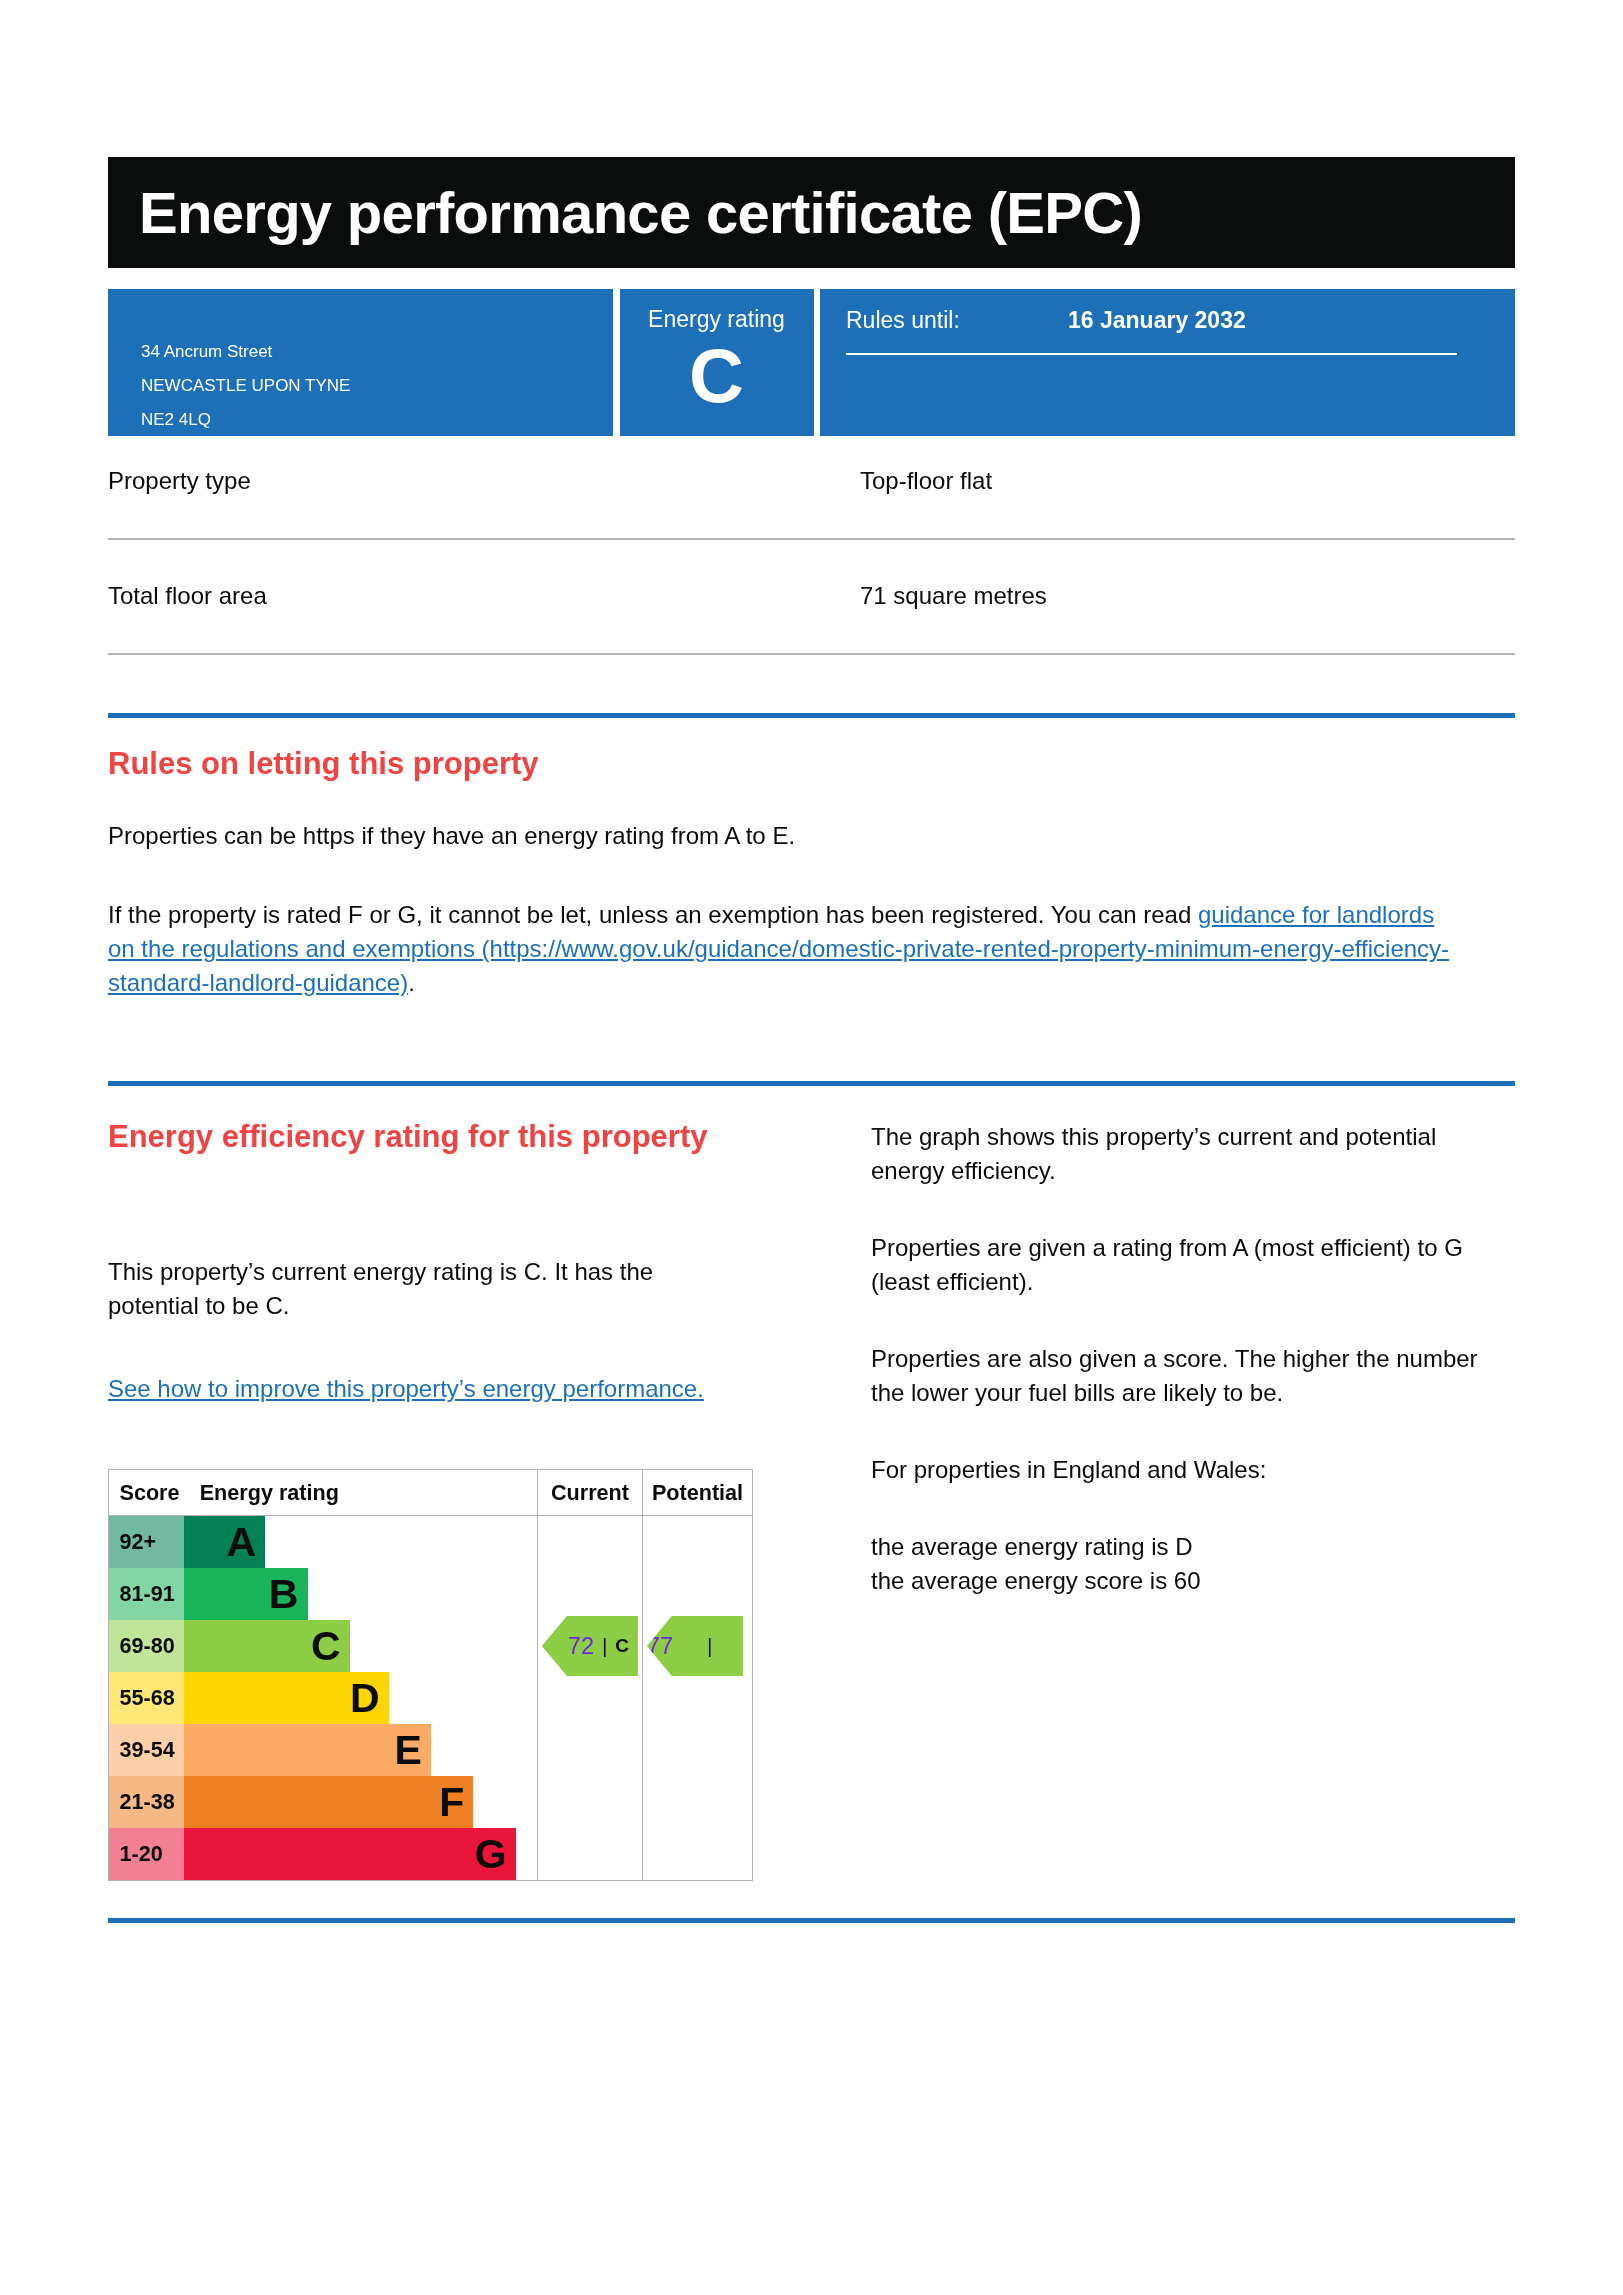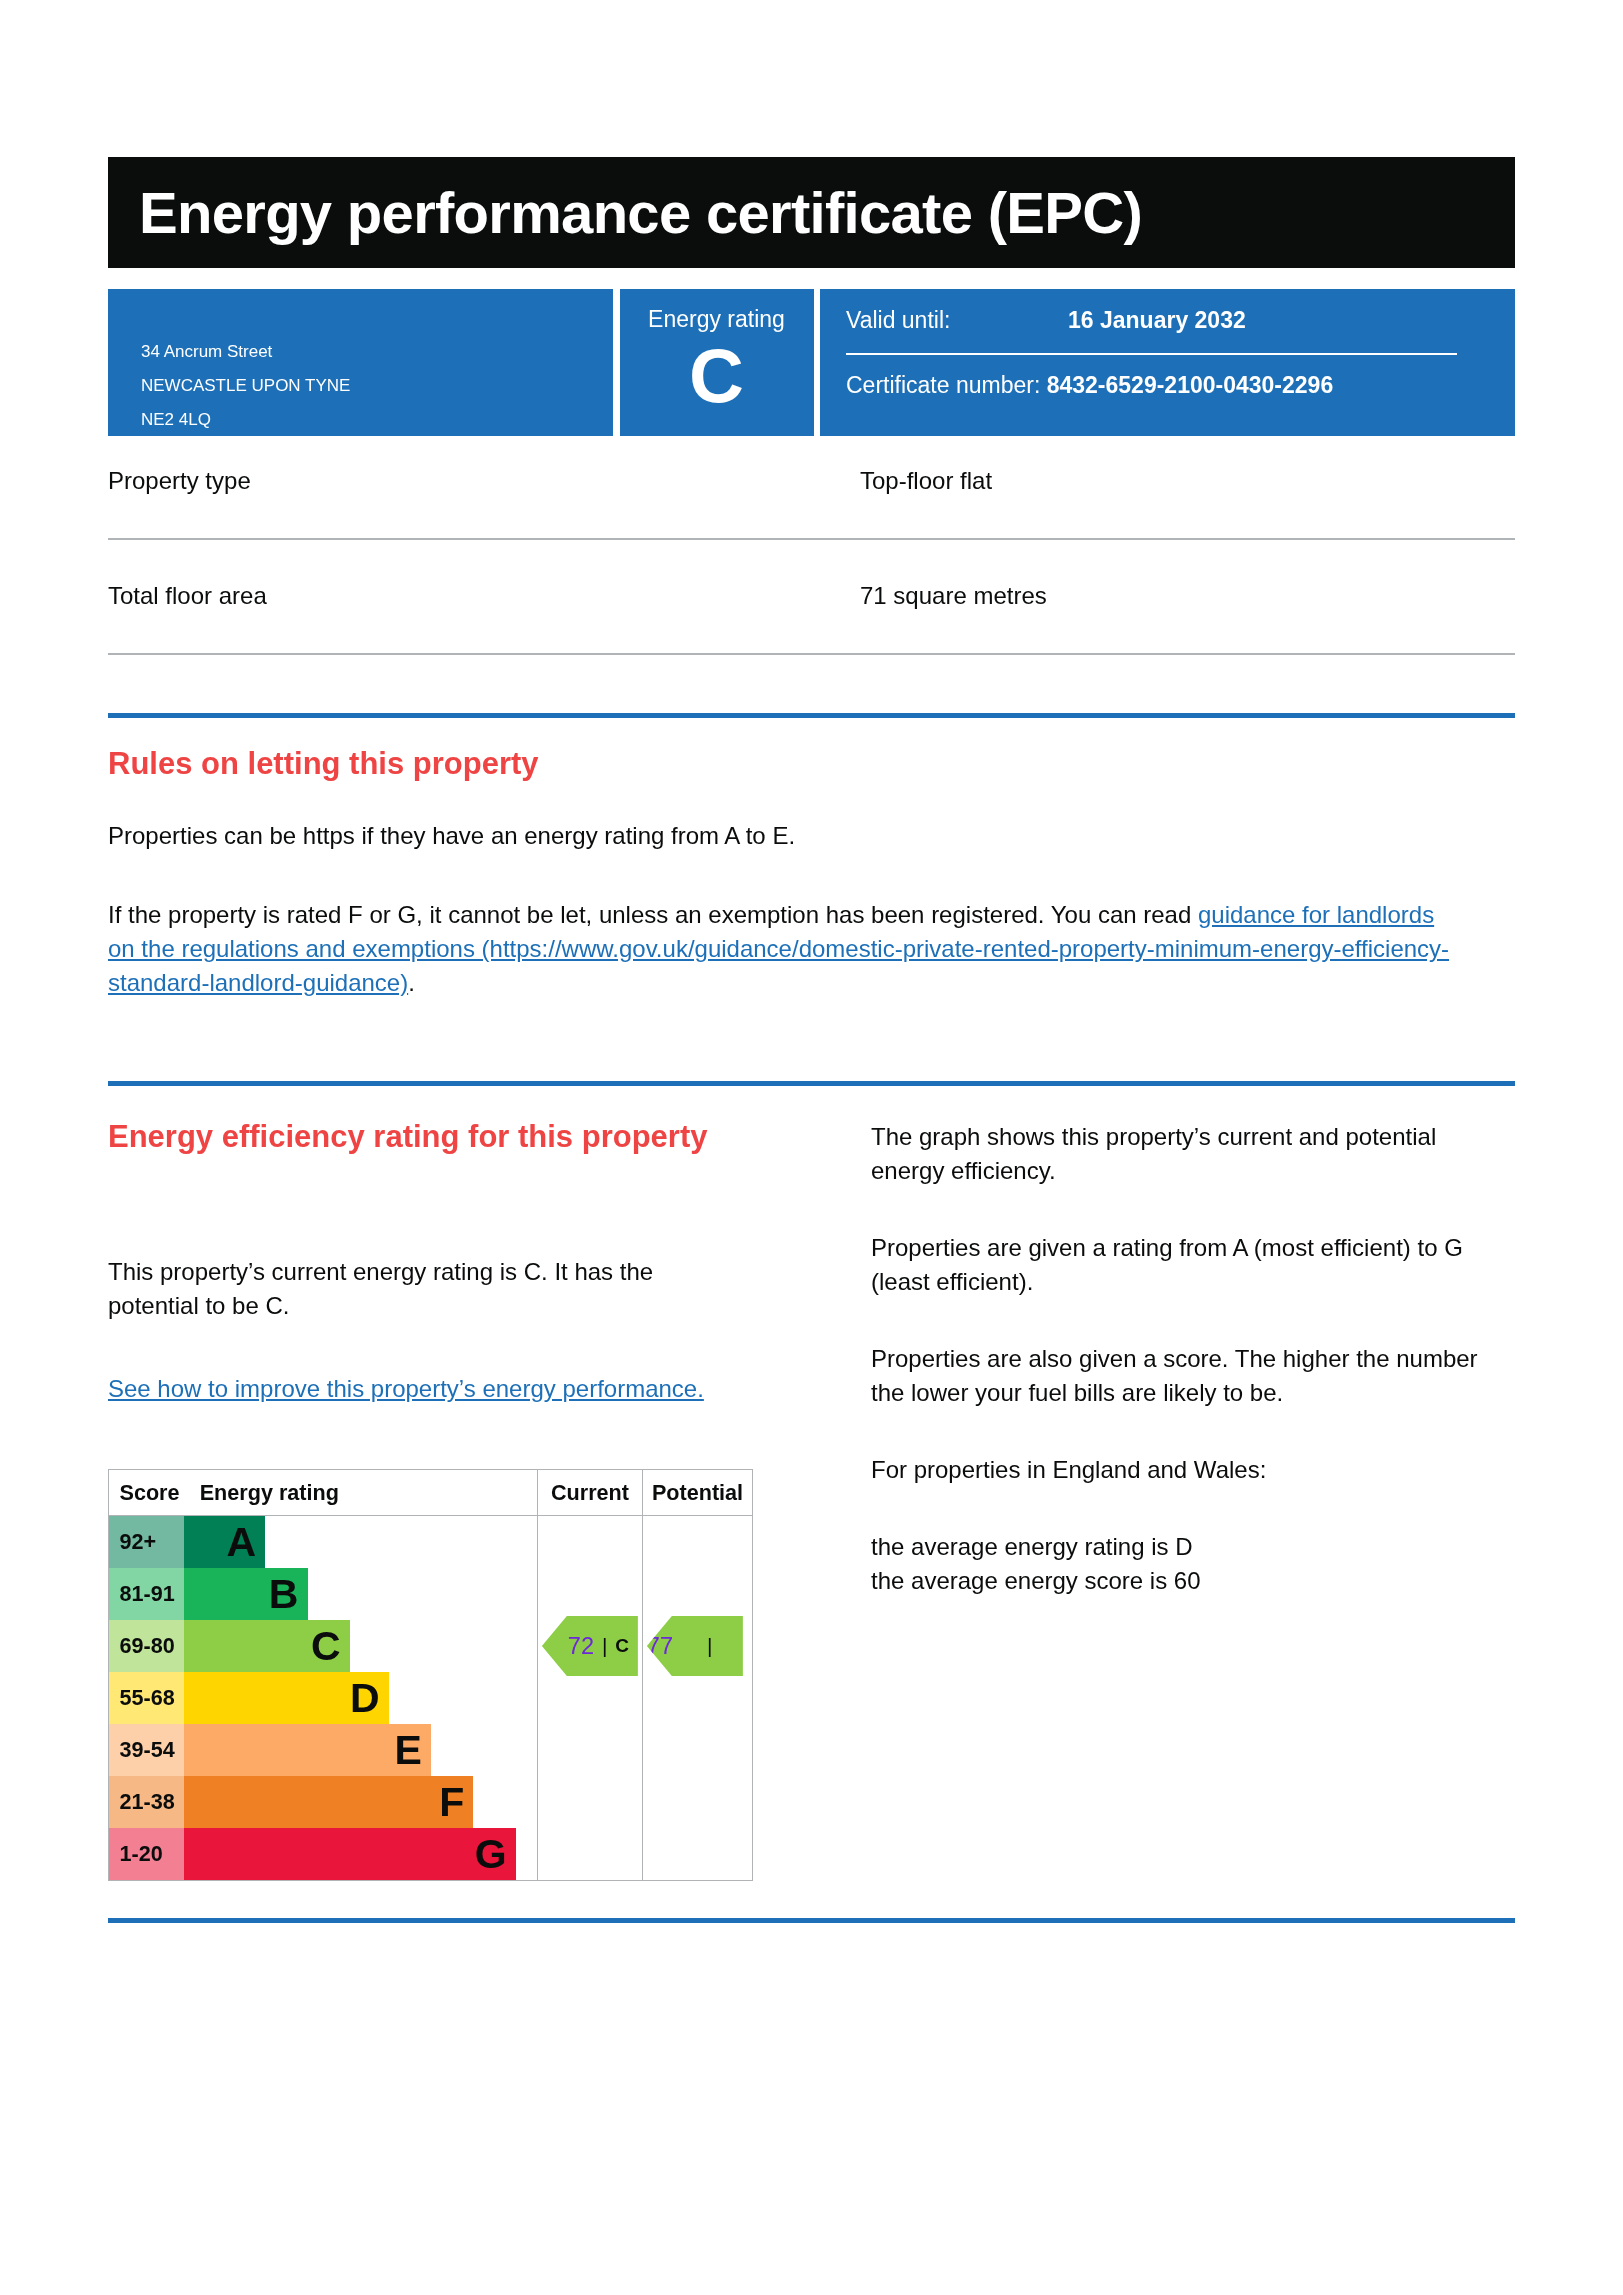--- a/index.html
+++ b/index.html
@@ -82,28 +82,24 @@
   <div class="abs banner-blue">
     <div class="bcell cell-address" style="white-space: pre-line;">34 Ancrum Street
 NEWCASTLE UPON TYNE
 NE2 4LQ</div>
     <div class="bcell cell-rating">
       <div class="rlabel">Energy rating</div>
       <div class="rvalue">C</div>
     </div>
     <div class="bcell cell-validity">
       <div class="validity-row1">
-        <span class="vlabel">Valid until:</span>
+        <span class="vlabel">Rules until:</span>
         <span class="bold">16 January 2032</span>
       </div>
       <div class="vdivider"></div>
-      <div>
-        <span>Certificate number:</span>
-        <span class="bold">8432-6529-2100-0430-2296</span>
-      </div>
     </div>
   </div>
 
   <div class="abs kv-label" style="left:108px; top:467px;">Property type</div>
   <div class="abs kv-value" style="left:816px; top:467px;">Top-floor flat</div>
   <div class="abs sep" style="top:538px;"></div>
 
   <div class="abs kv-label" style="left:108px; top:582px;">Total floor area</div>
   <div class="abs kv-value" style="left:816px; top:582px;">71 square metres</div>
   <div class="abs sep" style="top:653px;"></div>

